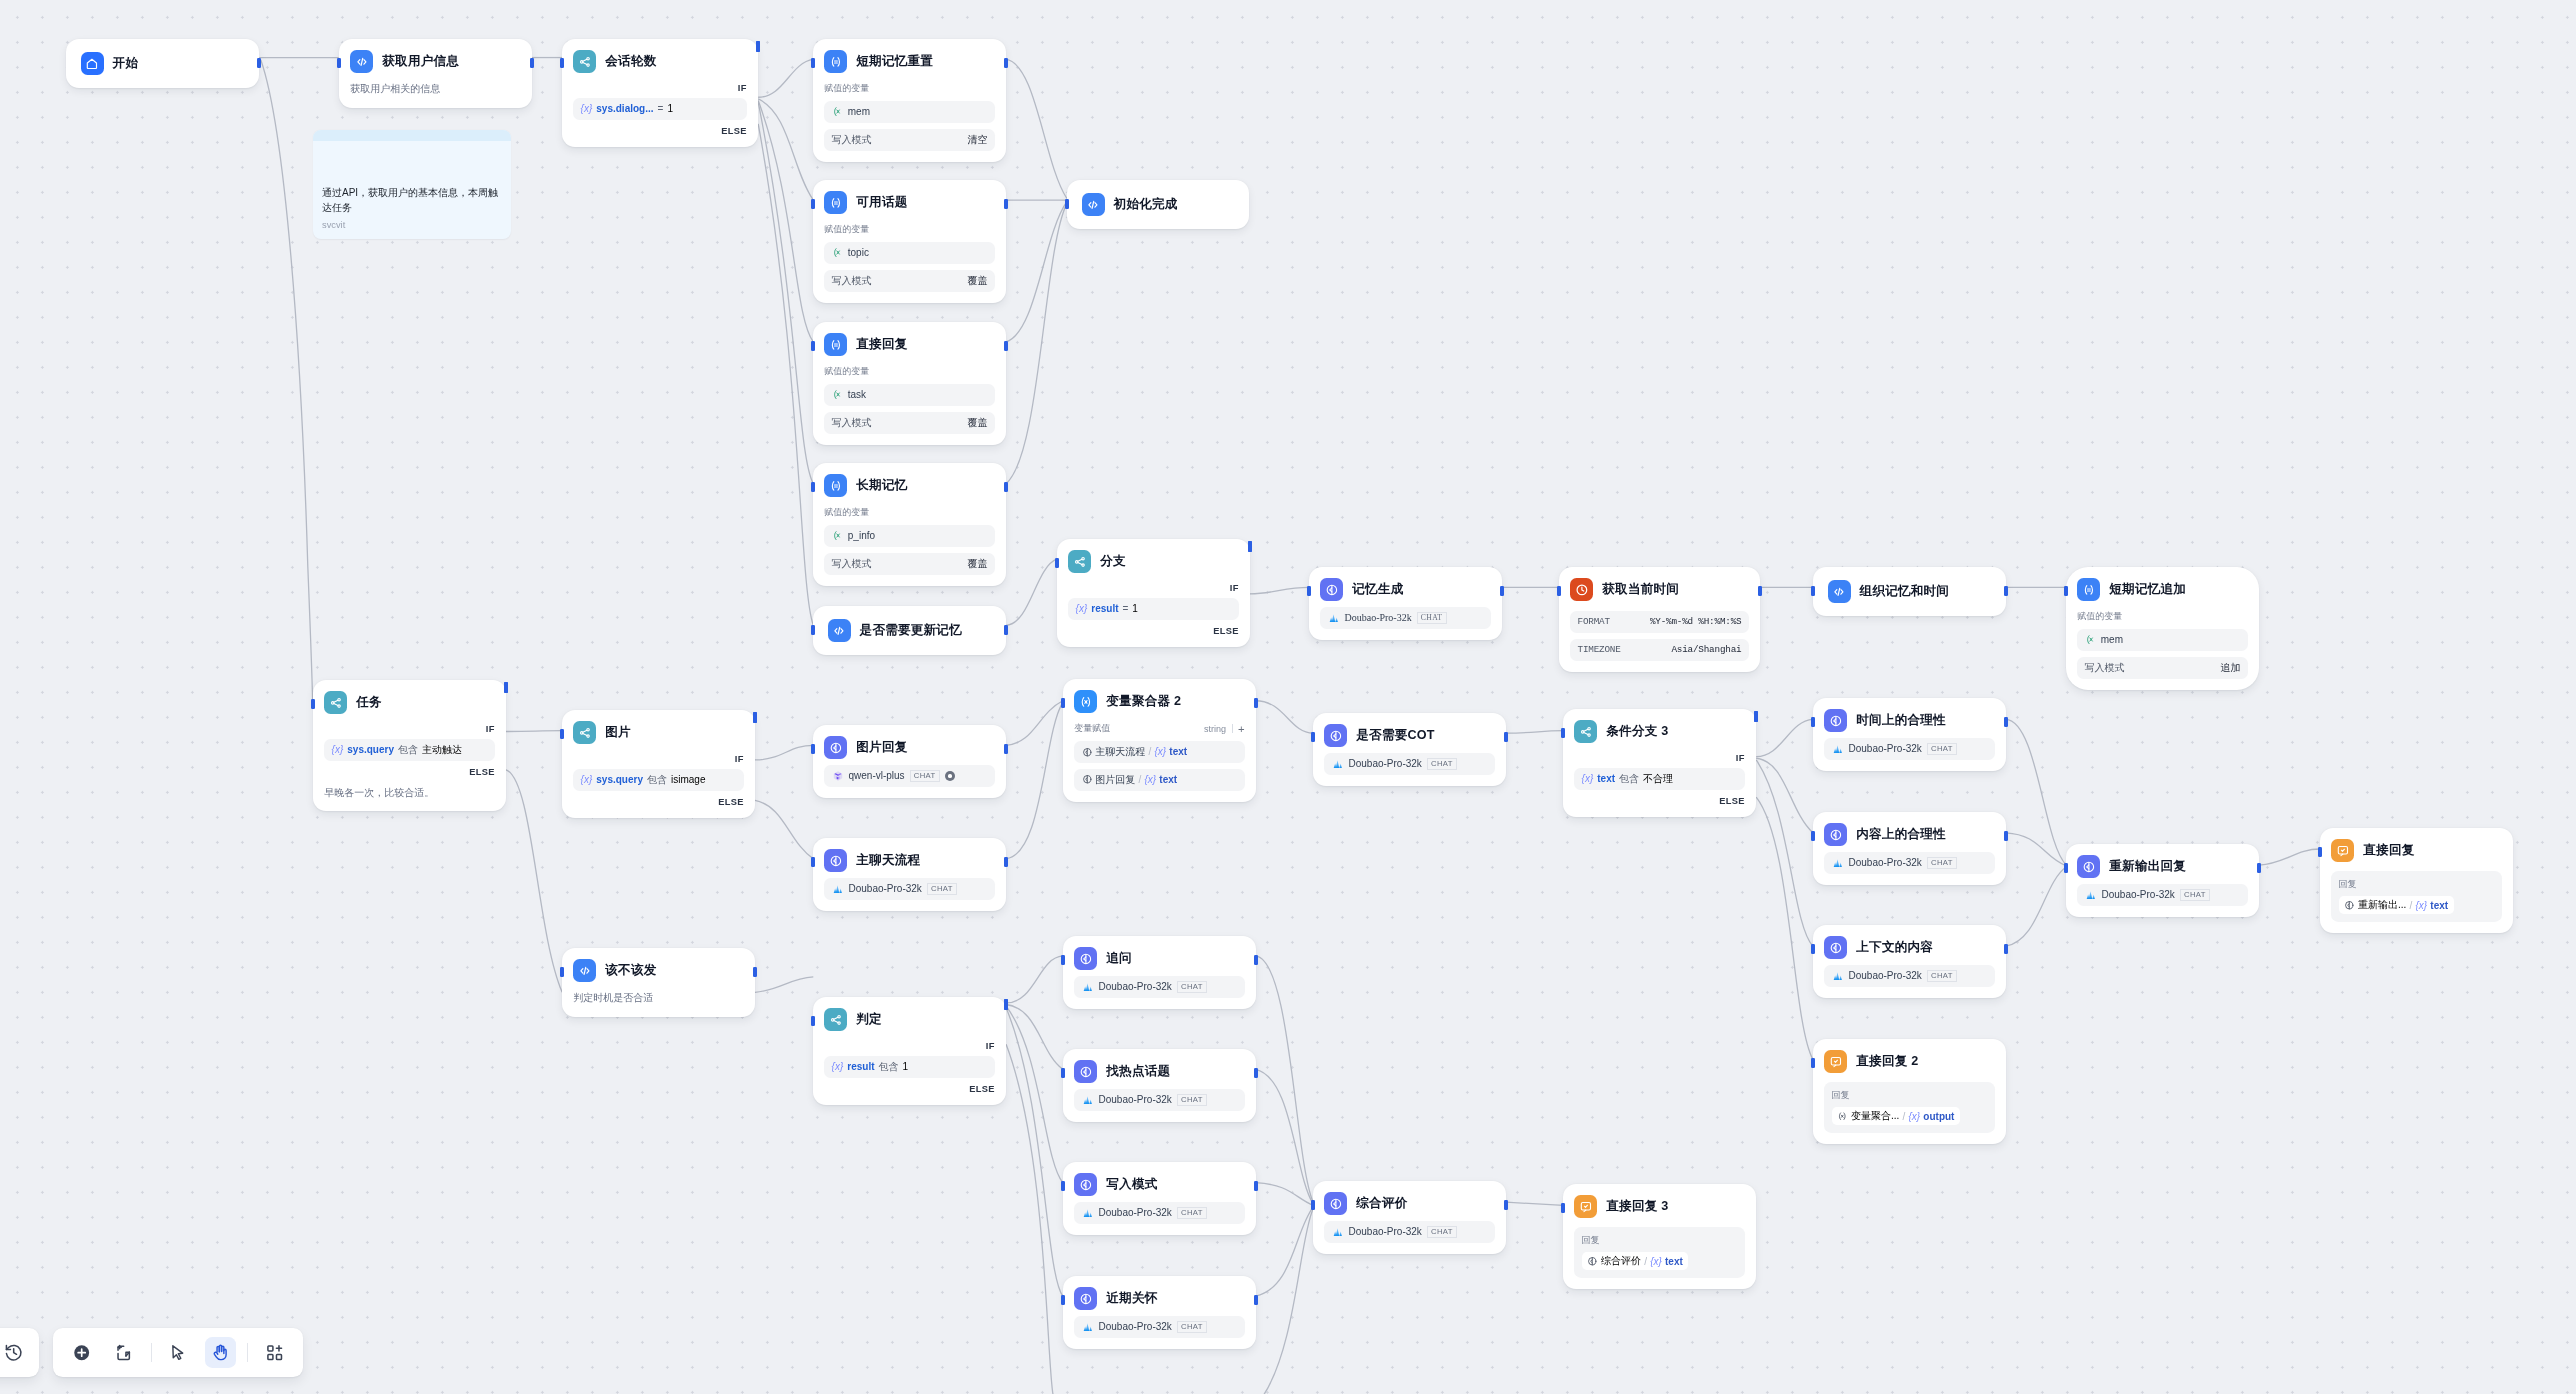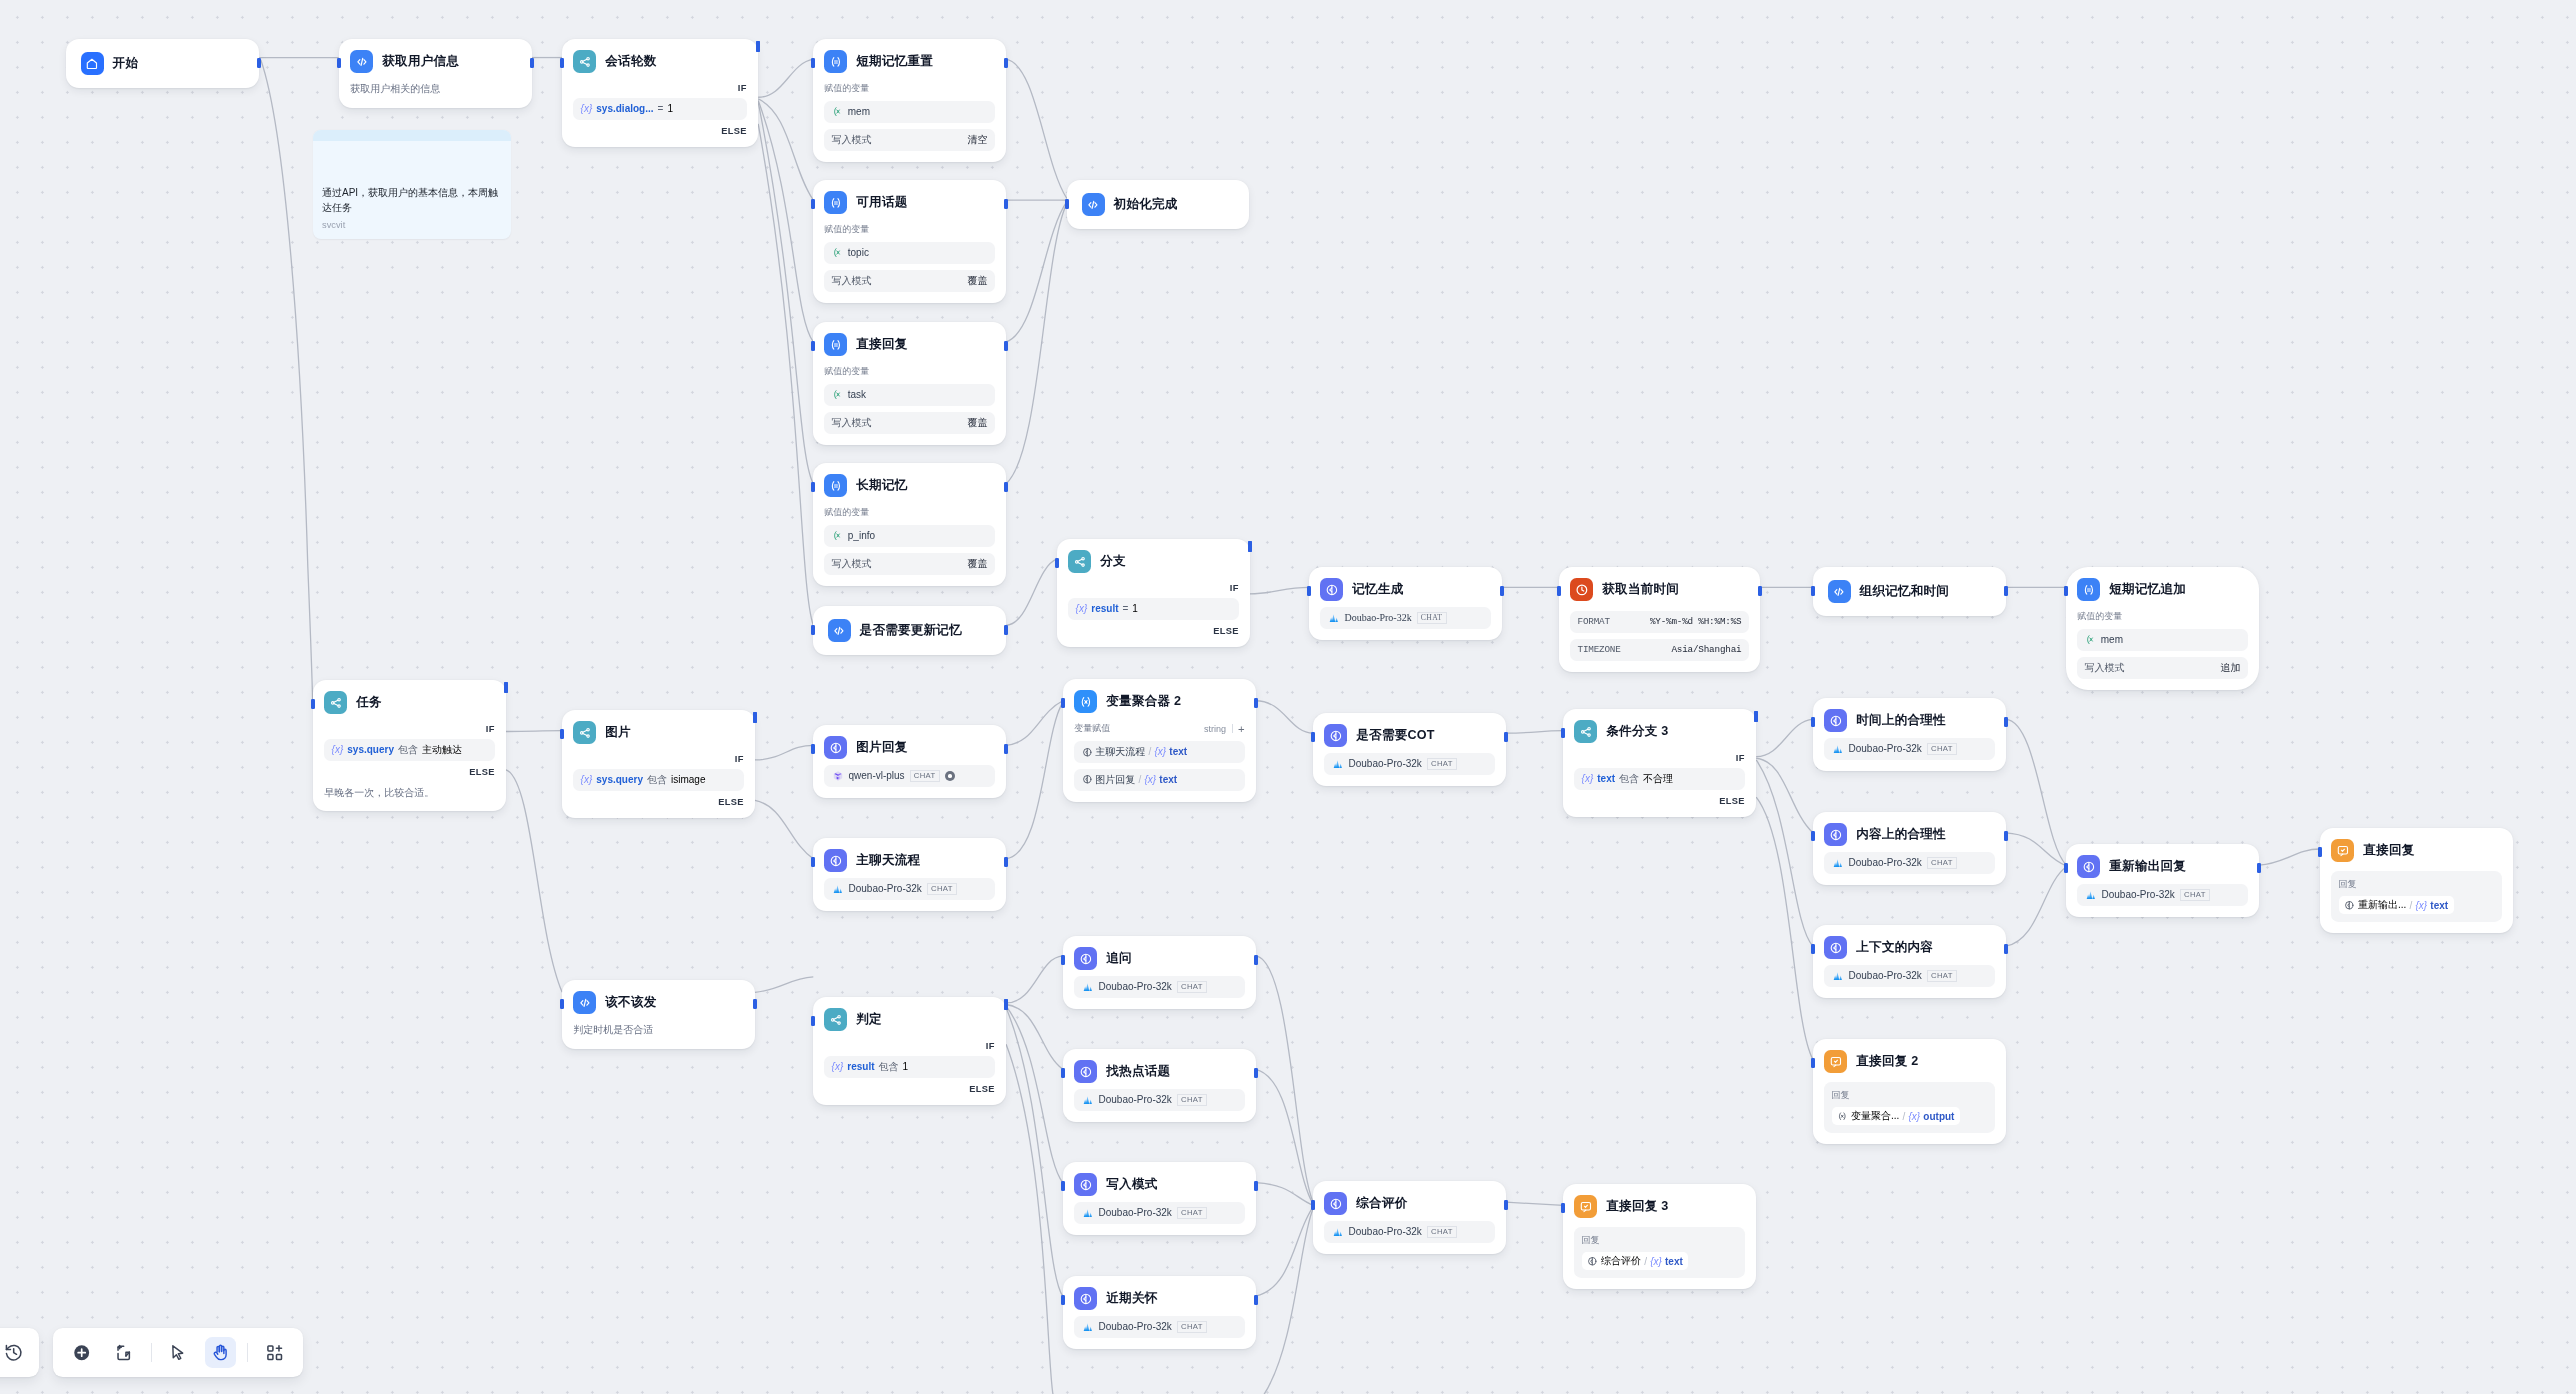--- a/index.html
+++ b/index.html
@@ -868,21 +868,21 @@
                 <path d="M12 8.4 8.2 12l3.8 3.6"></path>
               </svg>
             </span>
             <span>重新输出...</span>
             <span style="color:#b6bcc8">/</span>
             <span class="varbrace">{x}</span>
             <span style="color:#2f59c7;font-weight:600">text</span>
           </div></div>
         <div class="port l" style="top: 18.6px;"></div>
       </div>
-      <div class="node" style="left: 562px; top: 980px; width: 193px;">
+      <div class="node" style="left: 562px; top: 948px; width: 193px;">
         <div class="nhead">
           <span class="nicon ic-code">
             <svg viewBox="0 0 24 24" fill="none" stroke="#fff" stroke-width="2.1" stroke-linecap="round" stroke-linejoin="round">
               <path d="M8.5 8 5 12l3.5 4"></path>
               <path d="M15.5 8 19 12l-3.5 4"></path>
               <path d="M13.4 6l-2.8 12"></path>
             </svg>
           </span>
           <span class="ntitle">该不该发</span>
         </div>

